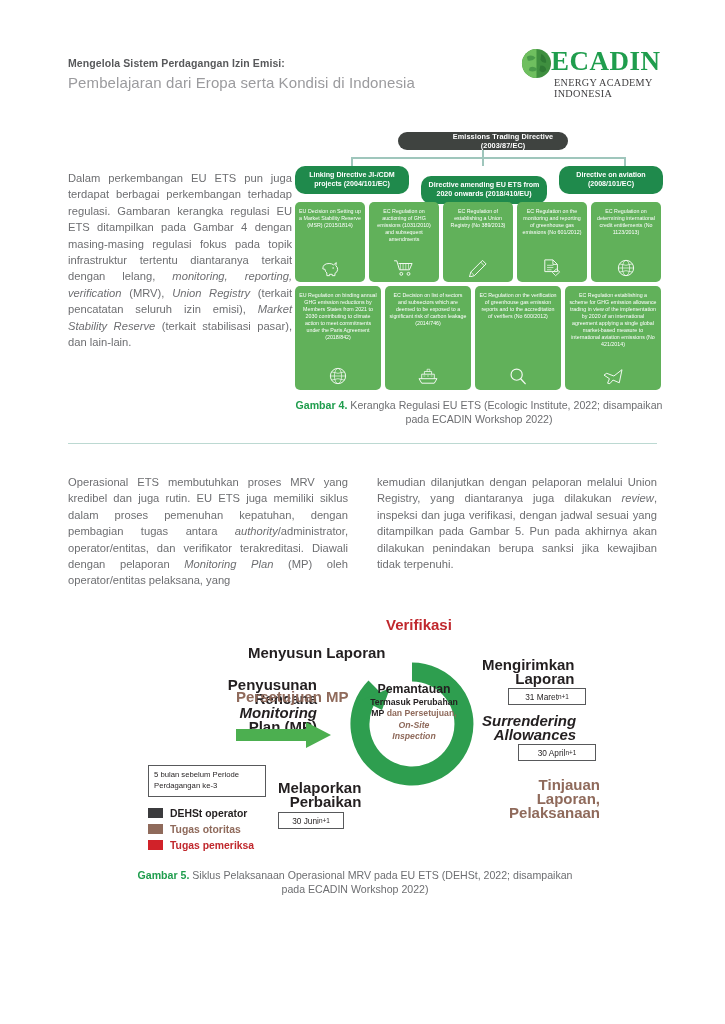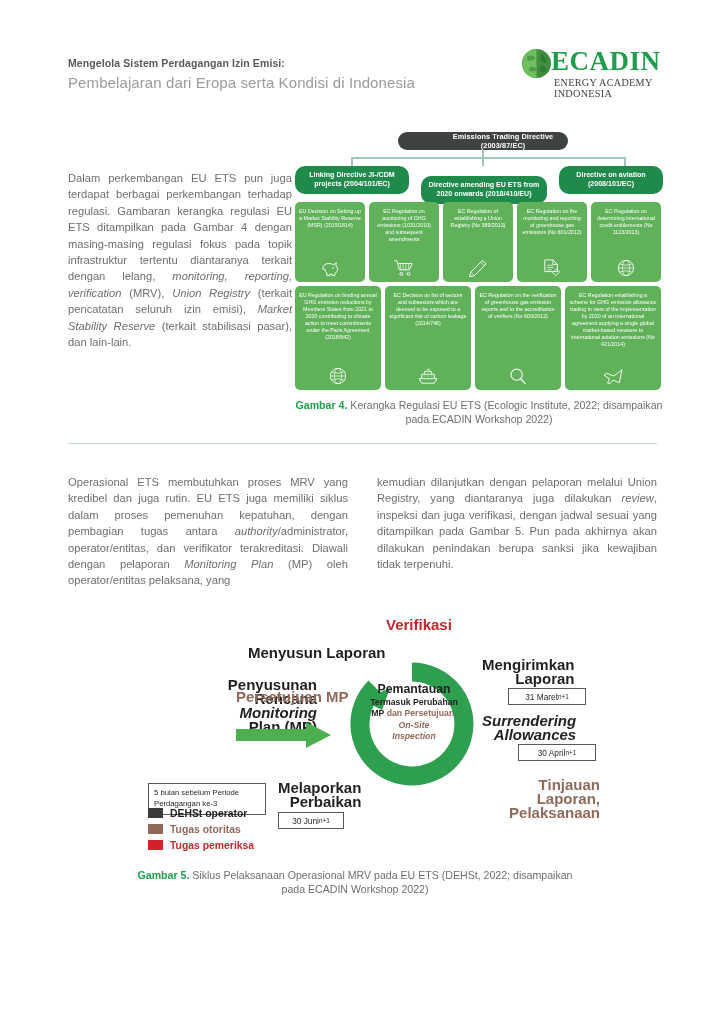--- a/index.html
+++ b/index.html
@@ -126,21 +126,21 @@
     padding:0 5px;
   }
   .datebox sub { font-size:6.4px; }
   .d-maret { left:378px; top:70px; width:78px; height:17px; }
   .d-april { left:388px; top:126px; width:78px; height:17px; }
   .d-juni  { left:148px; top:194px; width:66px; height:17px; }
 
   .notebox {
     position:absolute; left:18px; top:147px; width:118px; height:32px;
     border:1px solid #58595b; background:#fff;
-    font-size:7.7px; line-height:10.5px; color:#231f20; padding:4px 5px;margin-top:18px;
+    font-size:7.7px; line-height:10.5px; color:#231f20; padding:4px 5px;
   }
 
   .legend { position:absolute; left:18px; top:188px; }
   .leg-row { display:flex; align-items:center; height:14px; margin-bottom:2px; }
   .leg-sw { width:15px; height:10px; margin-right:7px; }
   .leg-txt { font-size:10.4px; font-weight:bold; }
 
   
   .footer { position:absolute; left:0; top:930px; width:725px; height:50px; }
 </style>

